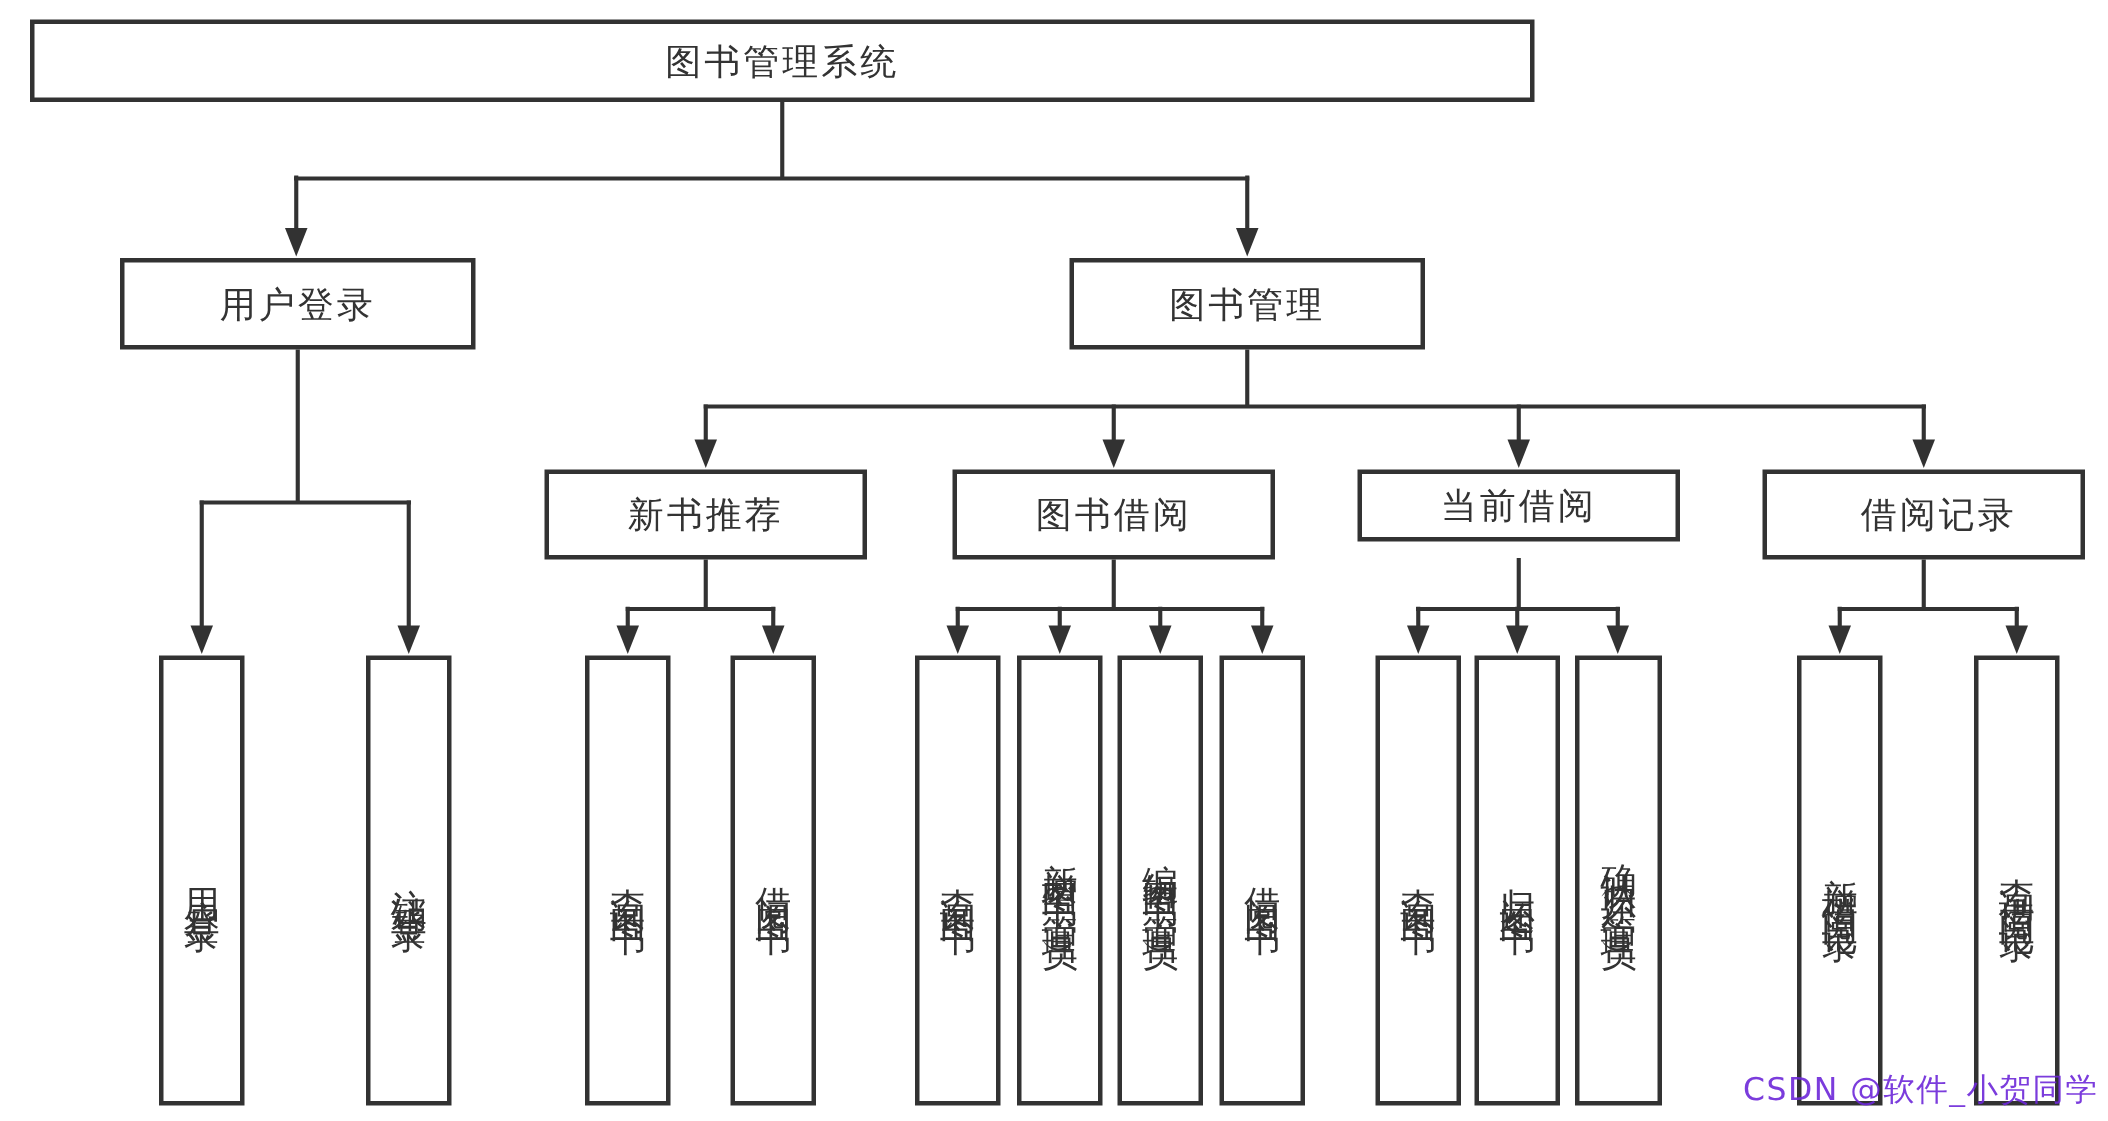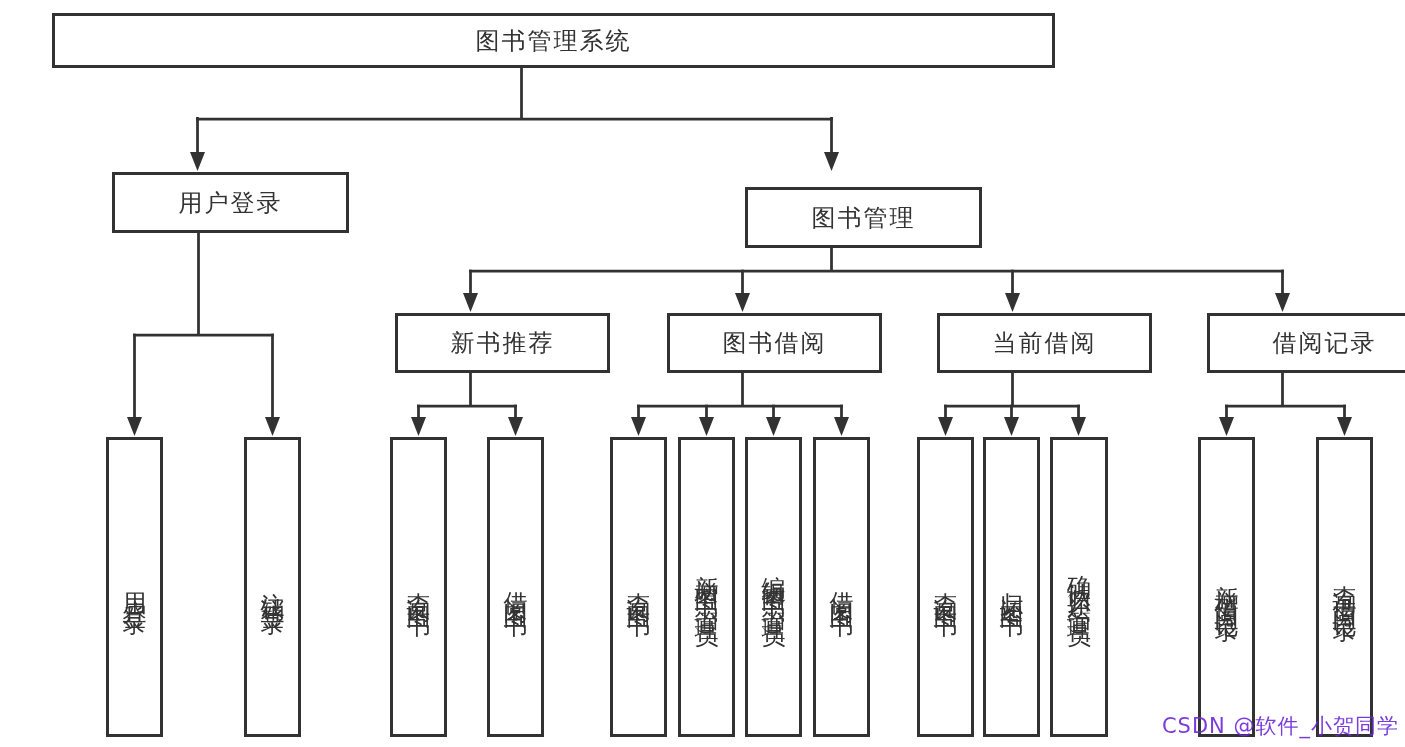--- a/index.html
+++ b/index.html
@@ -17,21 +17,21 @@
     box-sizing: border-box;
     background: #ffffff;
     border: 3px solid #323232;
     display: flex;
     align-items: center;
     justify-content: center;
     color: #333333;
     z-index: 2;
     text-align: center;
   }
-  .h-box { font-size: 24px; letter-spacing: 2px; white-space: nowrap; margin-left: 32px; }
+  .h-box { font-size: 24px; letter-spacing: 2px; white-space: nowrap; }
   .v-box {
     writing-mode: vertical-rl;
     text-orientation: mixed;
     font-size: 24px;
     letter-spacing: 7px;
     line-height: 1;
   }
   .watermark {
     position: absolute;
     right: 6px;
@@ -109,25 +109,25 @@
     </g>
     <g fill="#323232" stroke="none">
       <polygon points="1219,417 1234,417 1226.5,436"></polygon>
       <polygon points="1337,417 1352,417 1344.5,436"></polygon>
     </g>
   </svg>
 
   <div class="box h-box" style="left:20px; top:13px; width:1003px; height:55px;">图书管理系统</div>
 
   <div class="box h-box" style="left:80px; top:172px; width:237px; height:61px;">用户登录</div>
-  <div class="box h-box" style="left:713px; top:187px; width:237px; height:61px;text-align:center;">图书管理</div>
+  <div class="box h-box" style="left:713px; top:172px; width:237px; height:61px;text-align:center;">图书管理</div>
 
   <div class="box h-box" style="left:363px; top:313px; width:215px; height:60px;">新书推荐</div>
   <div class="box h-box" style="left:635px; top:313px; width:215px; height:60px;">图书借阅</div>
-  <div class="box h-box" style="left:905px; top:313px; width:215px; height:60px;">当前借阅</div>
+  <div class="box h-box" style="left:905px; top:313px; width:215px; height:48px;">当前借阅</div>
   <div class="box h-box" style="left:1175px; top:313px; width:215px; height:60px;padding-left:20px;">借阅记录</div>
 
   <div class="box v-box" style="left:106px; top:437px; width:57px; height:300px;">用户登录</div>
   <div class="box v-box" style="left:244px; top:437px; width:57px; height:300px;">注销登录</div>
 
   <div class="box v-box" style="left:390px; top:437px; width:57px; height:300px;">查询图书</div>
   <div class="box v-box" style="left:487px; top:437px; width:57px; height:300px;">借阅图书</div>
 
   <div class="box v-box" style="left:610px; top:437px; width:57px; height:300px;">查询图书</div>
   <div class="box v-box" style="left:678px; top:437px; width:57px; height:300px;">新增图书（管理员）</div>

